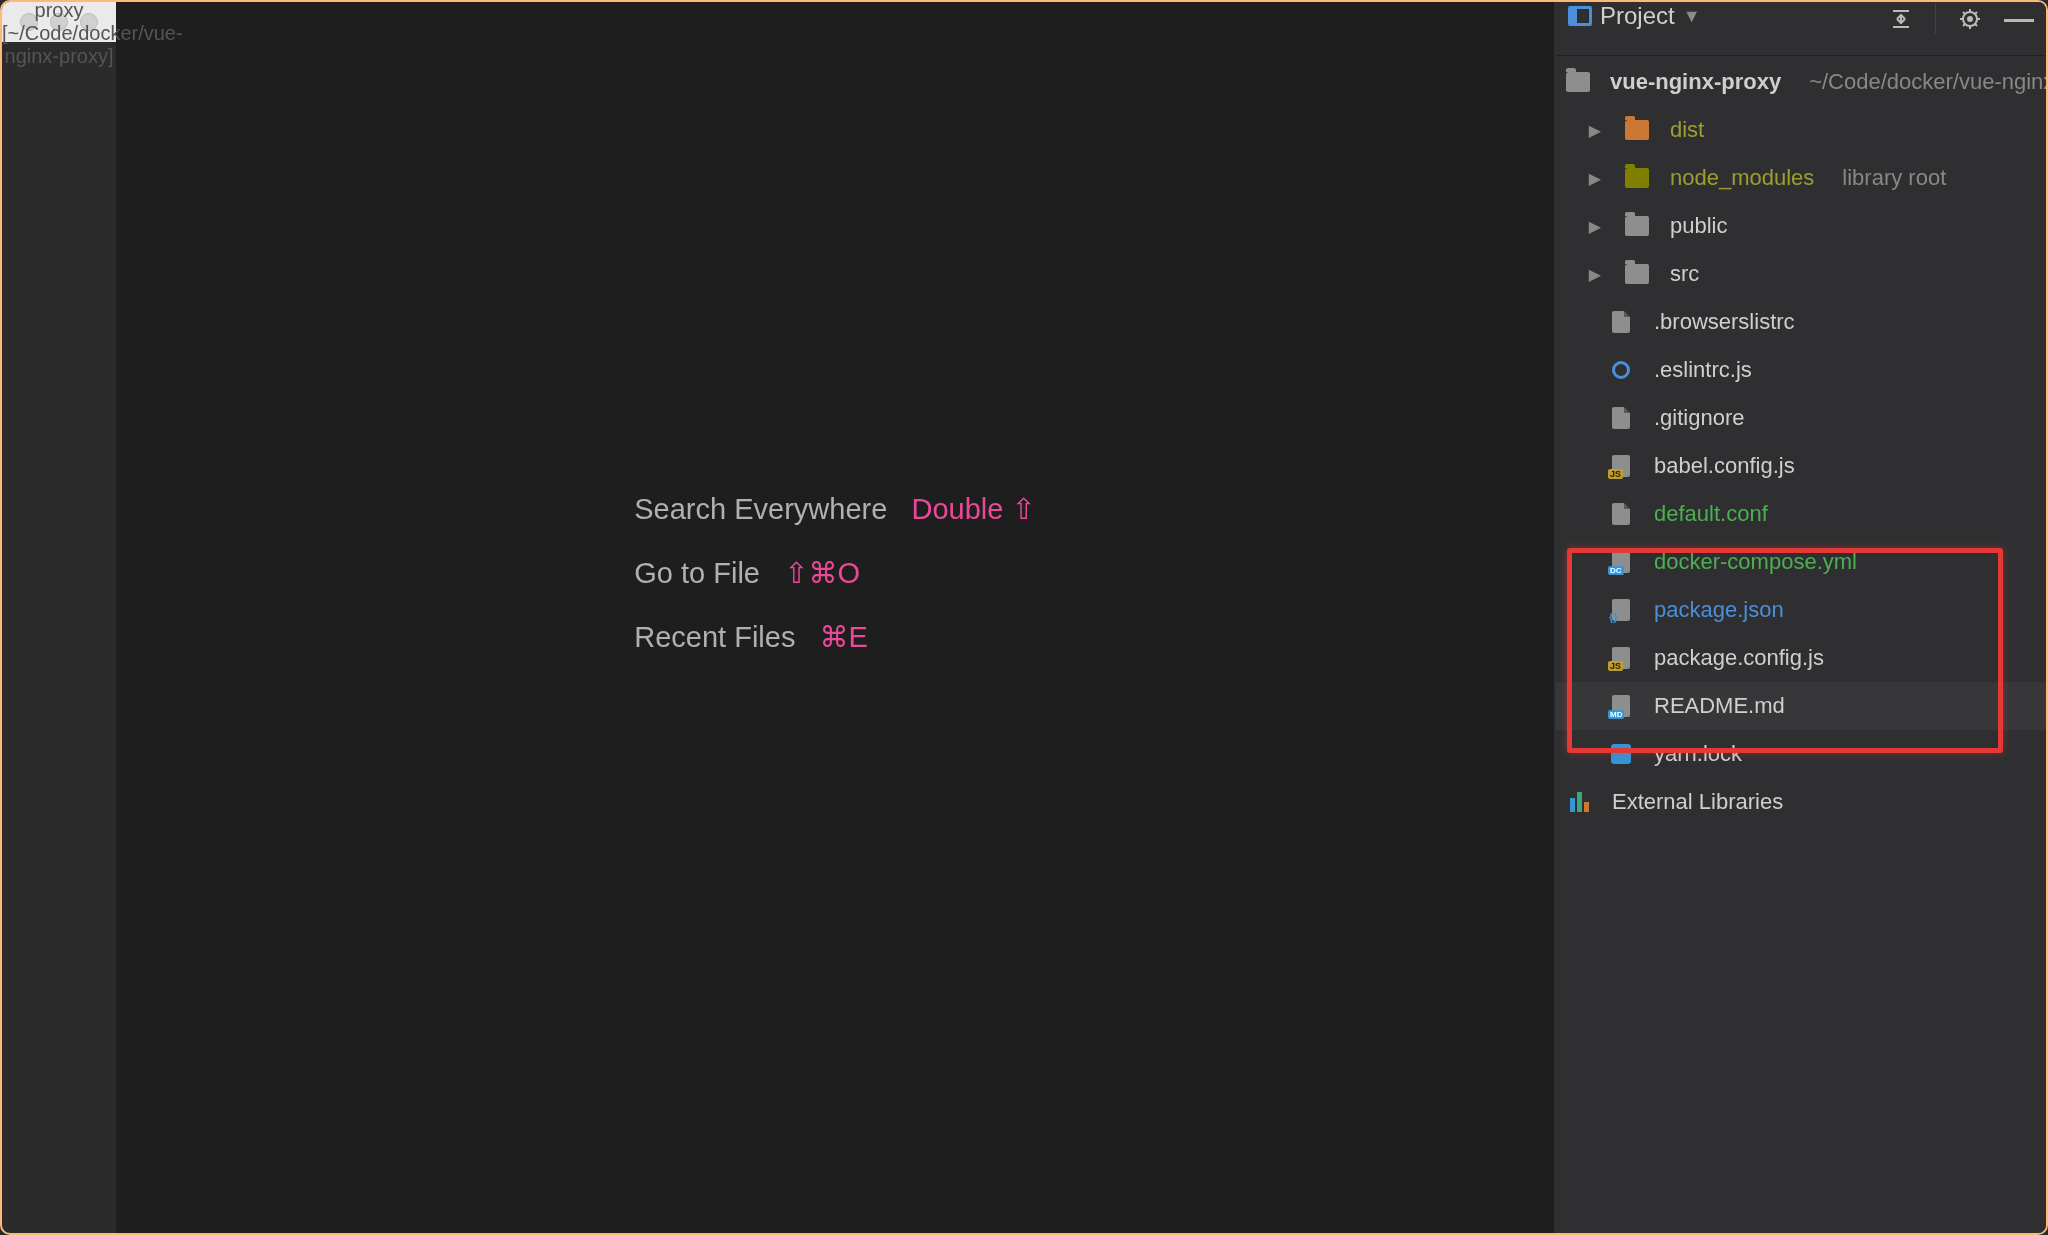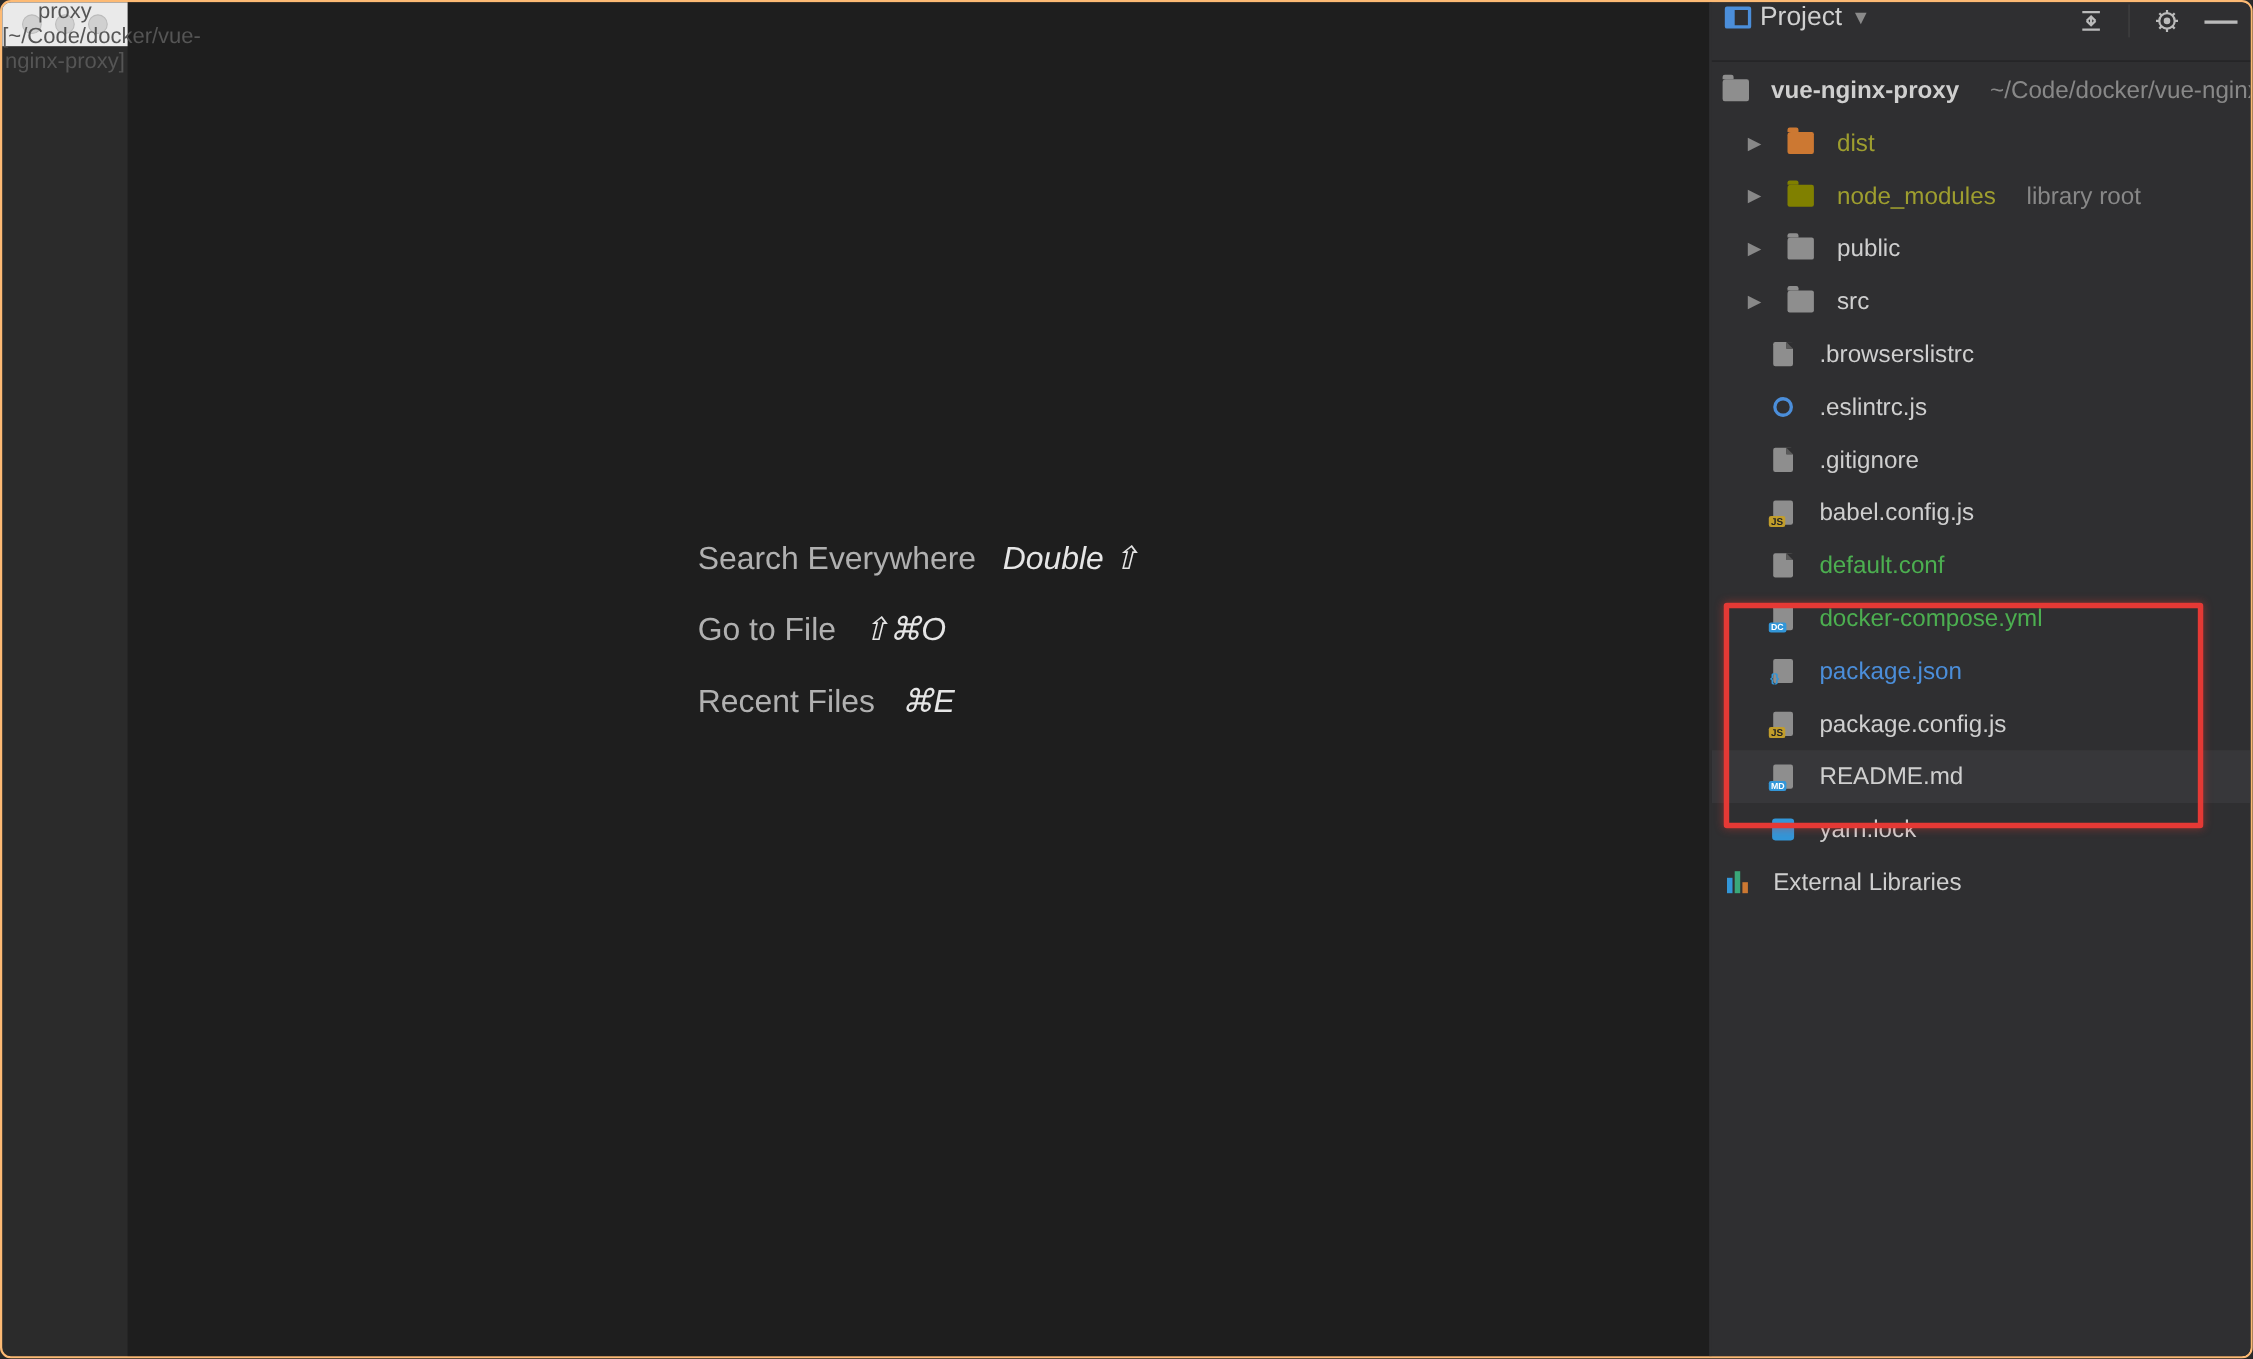--- a/index.html
+++ b/index.html
@@ -53,21 +53,21 @@
 }
 .empty-state {
   transform: translateY(-30px);
 }
 .empty-line {
   font-size: 29px;
   margin-bottom: 30px;
   color: #b0b0b0;
   white-space: nowrap;
 }
-.shortcut { color: #e5e5e5; font-weight: 500; font-style: italic; }
+.shortcut { color: #ec4899; font-weight: 500; }
 .side-panel {
   width: 492px;
   background: #2f2f31;
   display: flex;
   flex-direction: column;
   border-left: 2px solid #2f2f31;
   overflow: hidden;
 }
 .panel-header {
   display: flex;

